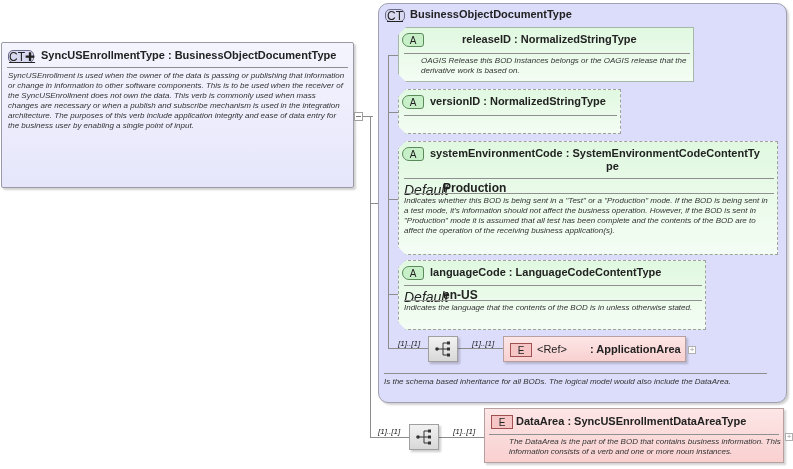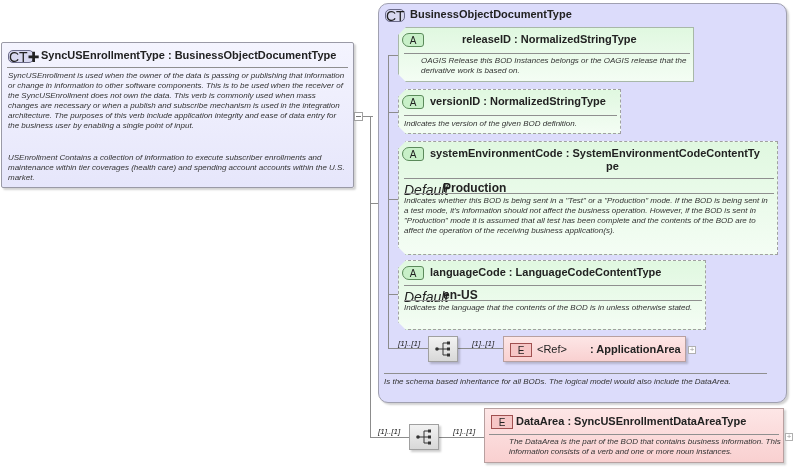--- a/index.html
+++ b/index.html
@@ -7,23 +7,23 @@
          font-family:"Liberation Sans", sans-serif; color:#000; }
   .line-h { position:absolute; height:1px; background:#8c8c8c; }
   .line-v { position:absolute; width:1px; background:#8c8c8c; }
 
   
   .ct-box { position:absolute; border:1px solid #9a9aa6; border-radius:2px;
             background:linear-gradient(to bottom, #f4f4fe 0%, #e6e6fb 100%);
             box-shadow:2px 2px 2px rgba(0,0,0,0.18); box-sizing:border-box; }
   .ct-outer { position:absolute; border:1px solid #a0a0b0; border-radius:10px;
               background:#dcdcfb; box-shadow:2px 2px 2px rgba(0,0,0,0.18); box-sizing:border-box; }
-  .badge { position:absolute; font-size:14px; line-height:12px; text-align:center;
+  .badge { position:absolute; font-size:12px; line-height:12px; text-align:center;
            border:1px solid #6b6b8a; border-radius:5px; background:#d8d8f0; color:#222;
-           box-sizing:border-box; }
+           box-sizing:border-box;text-decoration:underline; }
   .title { position:absolute; font-weight:bold; font-size:11px; color:#222; white-space:nowrap; }
   .title-plain { position:absolute; font-size:11px; color:#222; white-space:nowrap; font-weight:bold; }
   .desc { position:absolute; font-style:italic; font-size:8px; line-height:10px; color:#333; }
   .sep { position:absolute; height:1px; background:#8f8f8f; }
 
   
   .attr { position:absolute; background:linear-gradient(to bottom, #e0f8e0 0%, #f4fdf4 100%);
           box-sizing:border-box; box-shadow:2px 2px 2px rgba(0,0,0,0.15);
           clip-path:polygon(8px 0, 100% 0, 100% 100%, 8px 100%, 0 calc(100% - 8px), 0 8px); }
   .attr.solid { border:1px solid #a8b8a8; }
@@ -54,21 +54,20 @@
 <div class="line-v" style="left:370px; top:116px; height:321px;"></div>
 <div class="line-h" style="left:370px; top:203px; width:10px;"></div>
 <div class="line-h" style="left:370px; top:437px; width:40px;"></div>
 <div class="line-h" style="left:438px; top:437px; width:46px;"></div>
 
 <div class="ct-box" style="left:1px; top:42px; width:353px; height:146px;">
   <div class="badge" style="left:6px; top:7px; width:26px; height:13px;"><span>CT</span>✚</div>
   <div class="title" style="left:39px; top:6px;">SyncUSEnrollmentType : BusinessObjectDocumentType</div>
   <div class="sep" style="left:5px; right:5px; top:24px;"></div>
   <div class="desc" style="left:6px; top:28px; width:340px;">SyncUSEnrollment is used when the owner of the data is passing or publishing that information or change in information to other software components. This is to be used when the receiver of the SyncUSEnrollment does not own the data. This verb is commonly used when mass changes are necessary or when a publish and subscribe mechanism is used in the integration architecture. The purposes of this verb include application integrity and ease of data entry for the business user by enabling a single point of input.</div>
-  <div class="desc" style="left:6px; top:110px; width:340px;">USEnrollment  Contains a collection of information to execute subscriber enrollments and maintenance within tier coverages (health care) and spending account accounts within the U.S. market.</div>
 </div>
 <div class="minus" style="left:354px; top:112px;"></div>
 
 <div class="ct-outer" style="left:378px; top:3px; width:409px; height:400px;">
   <div class="badge" style="left:6px; top:5px; width:20px; height:13px;">CT</div>
   <div class="title-plain" style="left:31px; top:4px;">BusinessObjectDocumentType</div>
   <div class="sep" style="left:5px; width:383px; top:369px;"></div>
   <div class="desc" style="left:5px; top:373px; width:390px;">Is the schema based inheritance for all BODs. The logical model would also include the DataArea.</div>
 </div>
 
@@ -84,21 +83,20 @@
   <div class="a-badge" style="left:3px; top:5px;">A</div>
   <div class="title" style="left:31px; top:5px;padding-left:32px;"><span>releaseID</span> <span>:</span> <span>NormalizedStringType</span></div>
   <div class="sep" style="left:5px; right:3px; top:25px;"></div>
   <div class="desc" style="left:22px; top:28px; width:290px;">OAGIS Release this BOD Instances belongs or the OAGIS release that the derivative work is based on.</div>
 </div>
 
 <div class="attr dashed" style="left:398px; top:89px; width:223px; height:45px;">
   <div class="a-badge" style="left:3px; top:5px;">A</div>
   <div class="title" style="left:31px; top:5px;"><span>versionID</span> <span>:</span> <span>NormalizedStringType</span></div>
   <div class="sep" style="left:5px; right:3px; top:25px;"></div>
-  <div class="desc" style="left:5px; top:29px; width:215px;">Indicates the version of the given BOD definition.</div>
 </div>
 
 <div class="attr dashed" style="left:398px; top:141px; width:380px; height:114px;">
   <div class="a-badge" style="left:3px; top:5px;">A</div>
   <div class="title" style="left:31px; top:5px;"><span>systemEnvironmentCode</span> <span>:</span> <span>SystemEnvironmentCodeContentTy</span></div>
   <div class="title" style="left:207px; top:18px;">pe</div>
   <div class="sep" style="left:5px; right:3px; top:36px;"></div>
   <div class="default-label" style="left:5px; top:40px;">Default</div>
   <div class="default-val" style="left:44px; top:39px;">Production</div>
   <div class="sep" style="left:5px; right:3px; top:51px;"></div>

